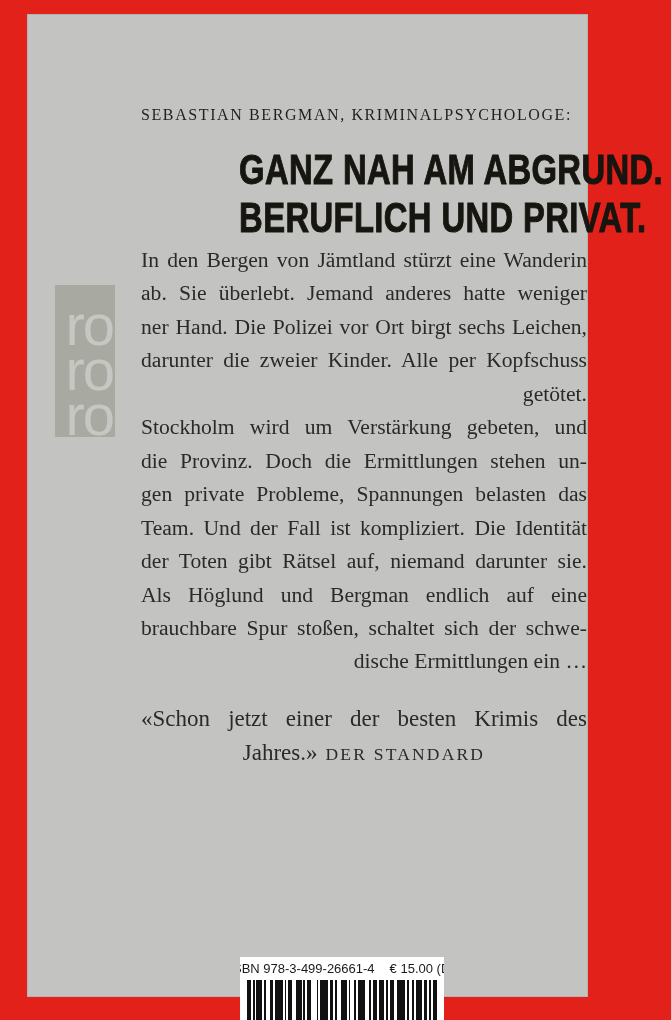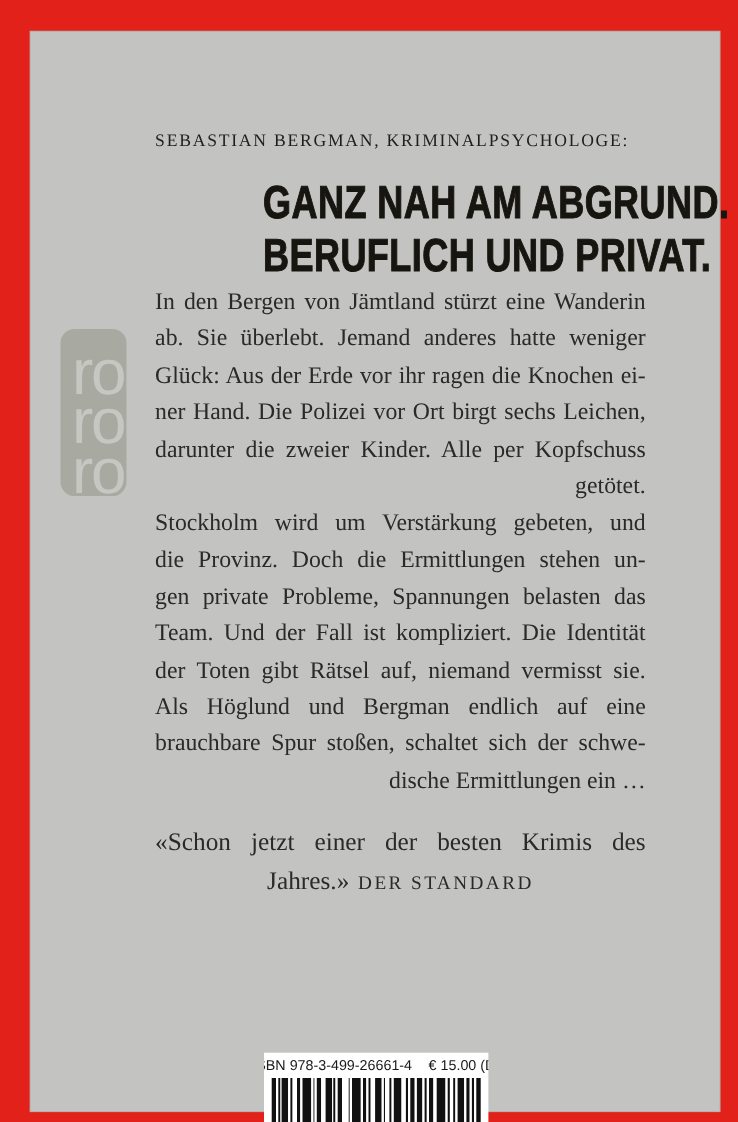--- a/index.html
+++ b/index.html
@@ -17,34 +17,33 @@
   html,body{background:#888;}
   .page{
     position:relative;
     width:671px;height:1020px;
     background:var(--frame_red);
     overflow:hidden;
     font-family:"Liberation Serif",serif;
   }
   .panel{
     position:absolute;
-    left:27px;top:28px;width:628px;height:983px;
+    left:27px;top:14px;width:561px;height:983px;
     background:var(--panel_gray);
     box-shadow:inset 0 0 0 1px rgba(0,0,0,0.08);
   }
   
   .logo-box{
     position:absolute;
     left:28px;top:271px;width:60px;height:152px;
     background:var(--logo_box);
     overflow:hidden;
     font-family:"Liberation Sans",sans-serif;
     color:var(--logo_text);
     padding-top:17px;
-    border-radius:13px;
   }
   .logo-line{
     font-size:58px;
     line-height:45px;
     text-align:right;
     letter-spacing:-2px;
     padding-right:2px;
     font-weight:400;
   }
   
@@ -141,29 +140,28 @@
       <div class="kicker">SEBASTIAN BERGMAN, KRIMINALPSYCHOLOGE:</div>
 
       <div class="headline">
         <div>GANZ NAH AM ABGRUND.</div>
         <div>BERUFLICH UND PRIVAT.</div>
       </div>
 
       <div class="blurb" id="blurb">
           <div class="line">In den Bergen von Jämtland stürzt eine Wanderin</div>
           <div class="line">ab. Sie überlebt. Jemand anderes hatte weniger</div>
-          <div class="line">Glück: Aus der Erde vor ihr ragen die Knochen ei-</div>
           <div class="line">ner Hand. Die Polizei vor Ort birgt sechs Leichen,</div>
           <div class="line">darunter die zweier Kinder. Alle per Kopfschuss</div>
           <div class="line flush">getötet.</div>
           <div class="line">Stockholm wird um Verstärkung gebeten, und</div>
           <div class="line">die Provinz. Doch die Ermittlungen stehen un-</div>
           <div class="line">gen private Probleme, Spannungen belasten das</div>
           <div class="line">Team. Und der Fall ist kompliziert. Die Identität</div>
-          <div class="line">der Toten gibt Rätsel auf, niemand vermisst sie.</div>
+          <div class="line">der Toten gibt Rätsel auf, niemand darunter sie.</div>
           <div class="line">Als Höglund und Bergman endlich auf eine</div>
           <div class="line">brauchbare Spur stoßen, schaltet sich der schwe-</div>
           <div class="line flush">dische Ermittlungen ein …</div>
         </div>
 
       <div class="quote">
         <div class="qline1">«Schon jetzt einer der besten Krimis des</div>
         <div class="qline2">
           <span>Jahres.»</span><span class="source">DER STANDARD</span>
         </div>

